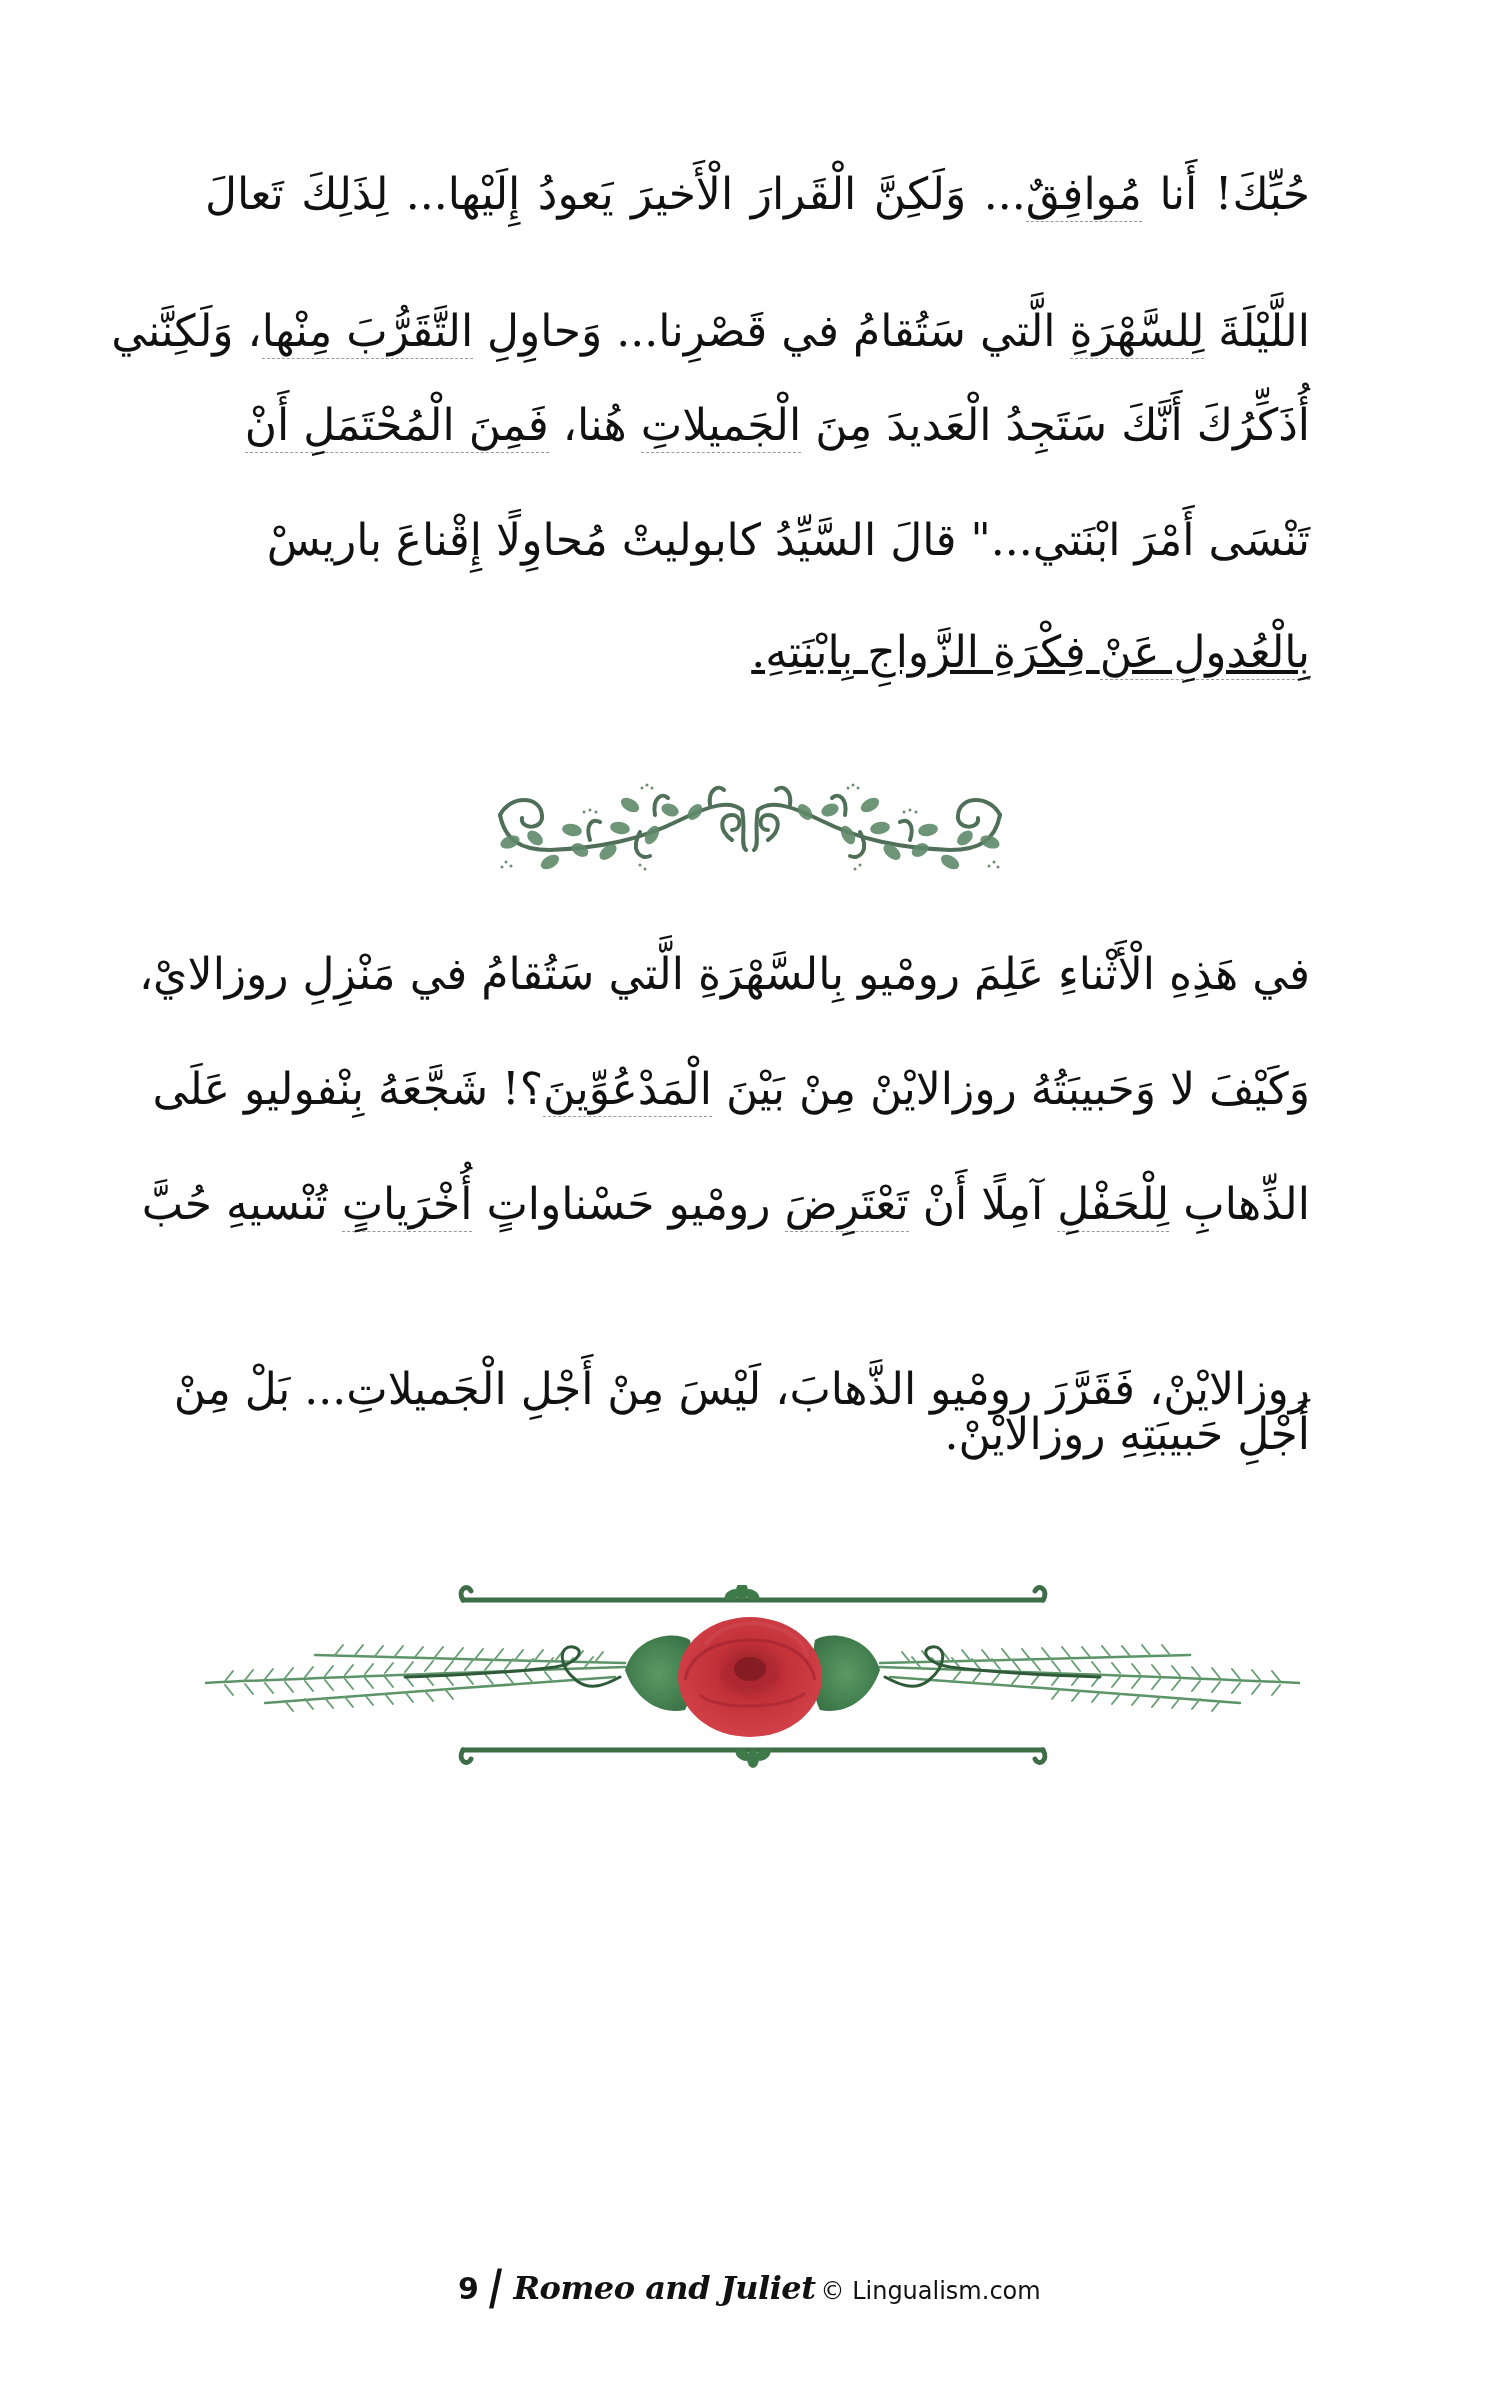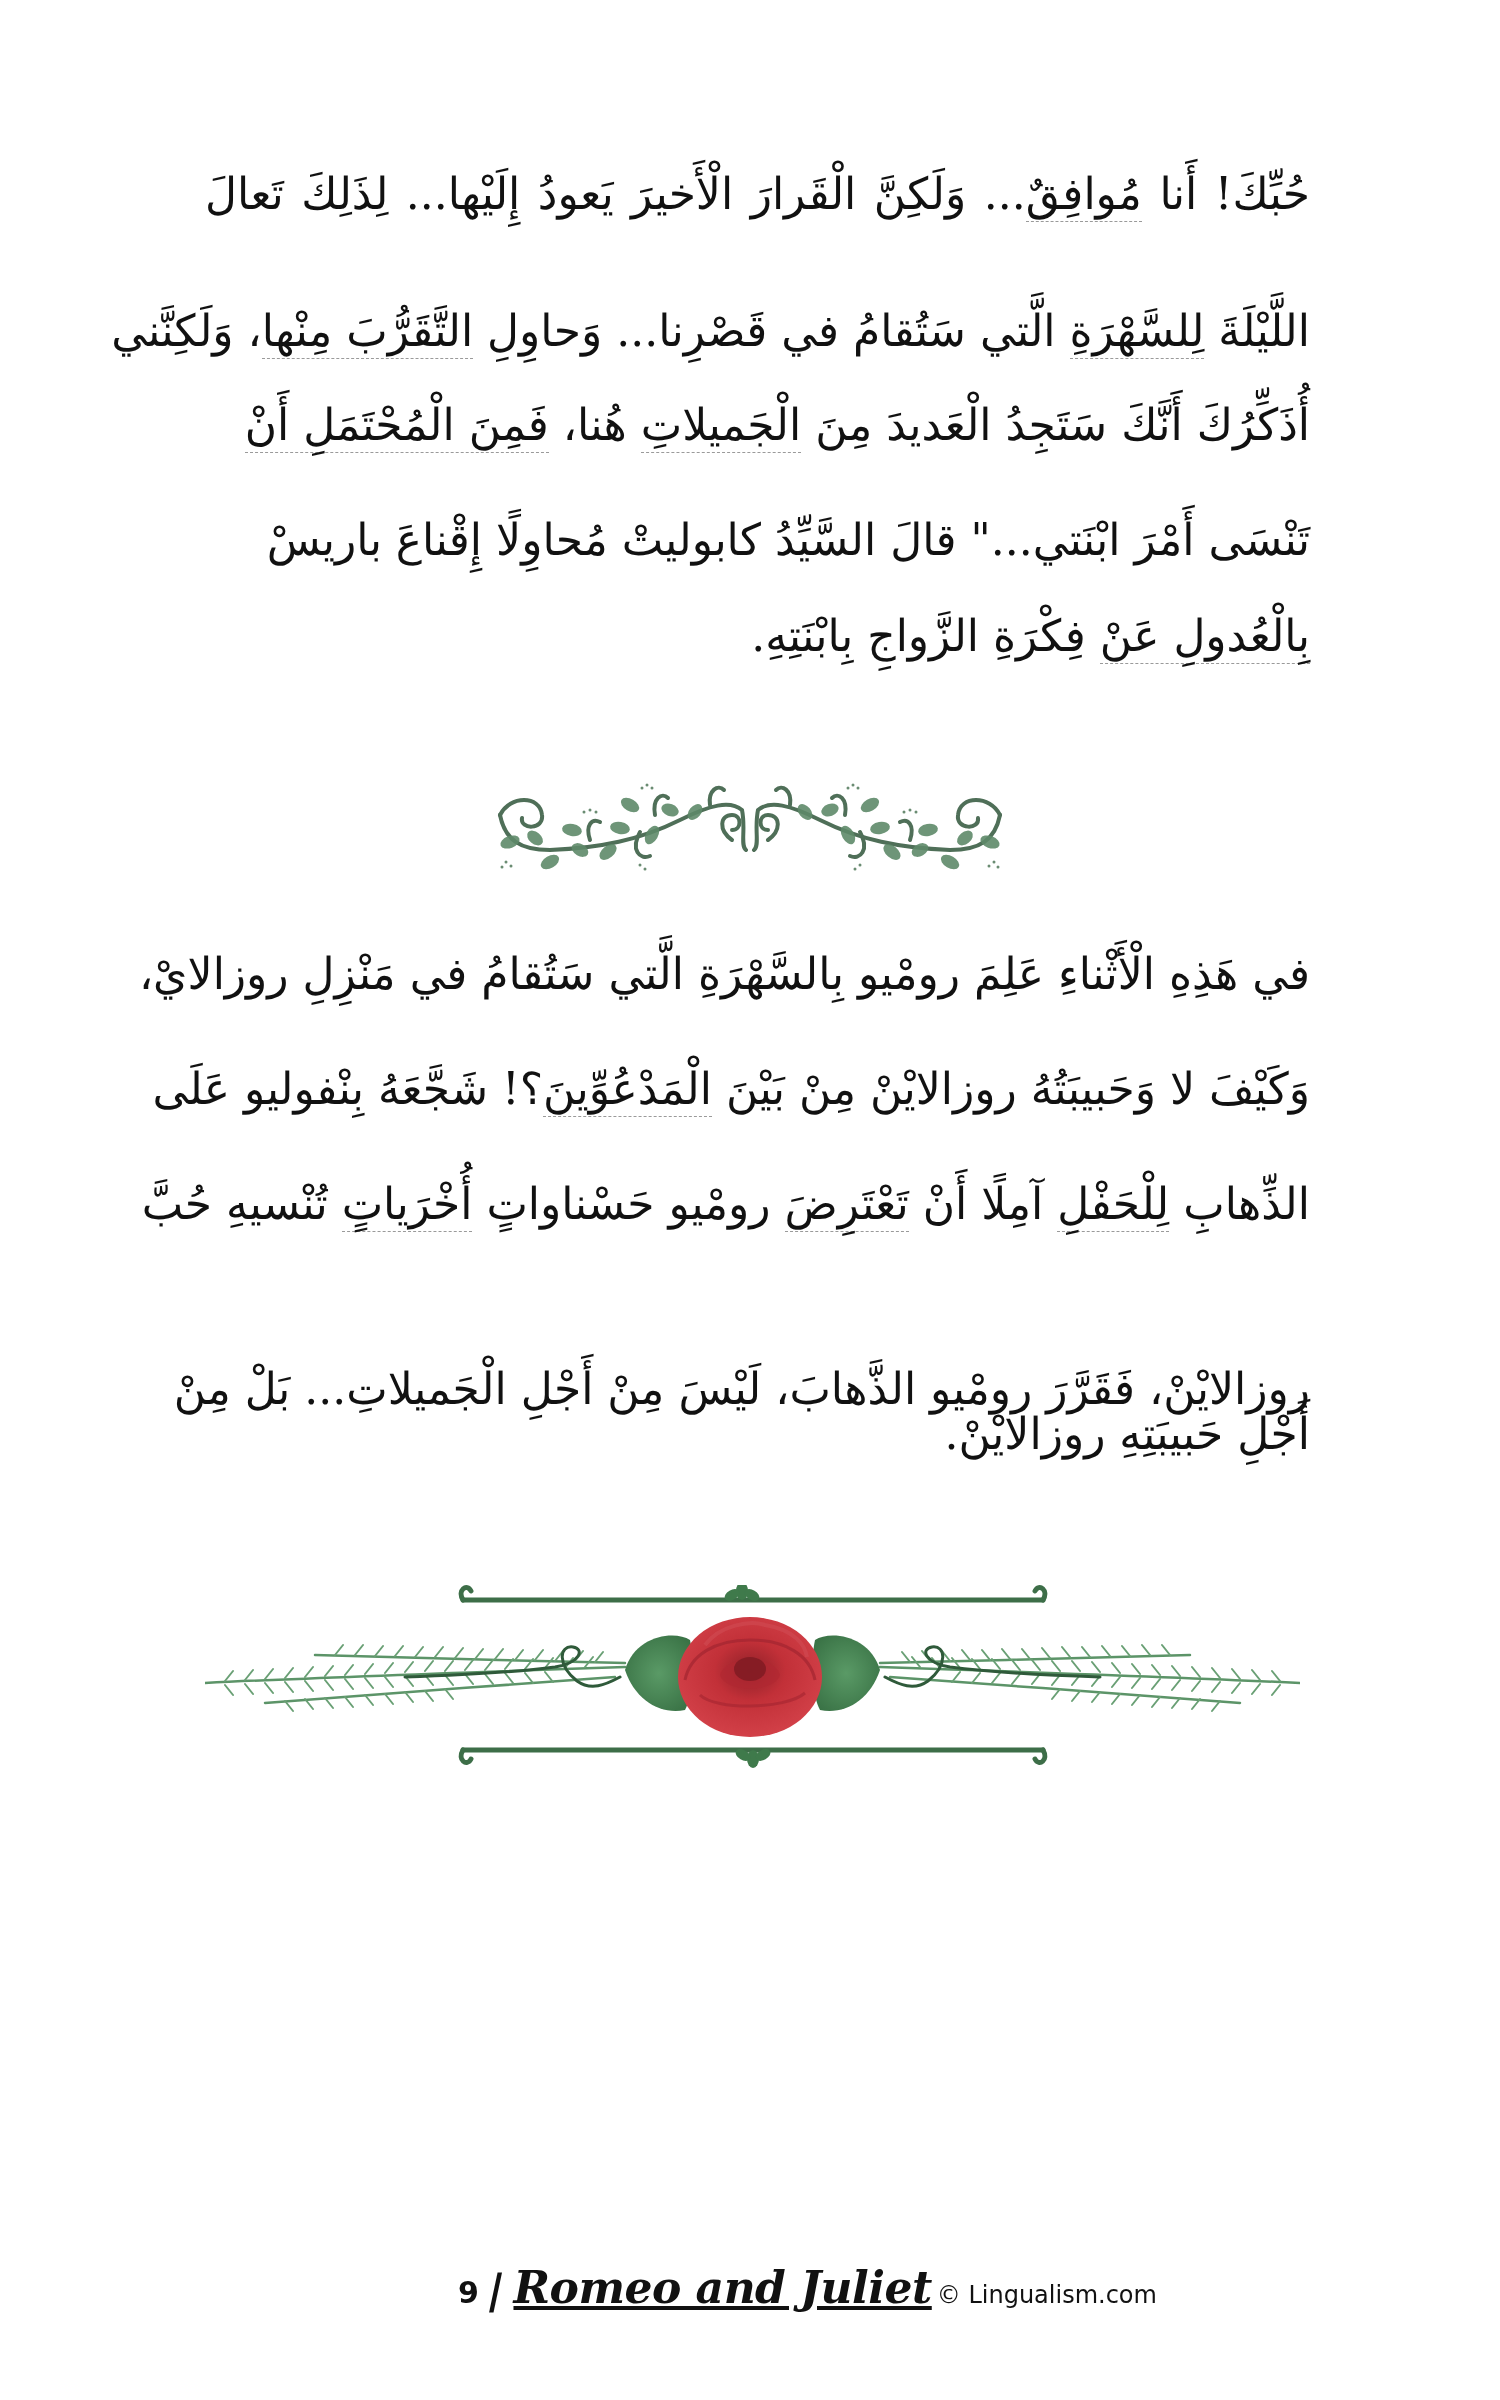--- a/index.html
+++ b/index.html
@@ -36,34 +36,34 @@
       top: 2262px;
       height: 44px;
       display: flex;
       align-items: baseline;
       gap: 0;
       white-space: nowrap;
       color: #111;
     }
     .footer .page-num { font-family: "DejaVu Sans", sans-serif; font-weight: bold; font-size: 30px; }
     .footer .sep { font-family: "DejaVu Sans", sans-serif; font-weight: bold; font-size: 40px; margin: 0 10px; transform: skewX(-12deg); display: inline-block; }
-    .footer .book-title { font-family: "DejaVu Serif", serif; font-style: italic; font-weight: bold; font-size: 44px; letter-spacing: -0.5px; text-decoration: underline; }
+    .footer .book-title { font-family: "DejaVu Serif", serif; font-style: italic; font-weight: bold; font-size: 32px; letter-spacing: -0.5px; }
     .footer .copyright { font-family: "DejaVu Sans", sans-serif; font-size: 24px; margin-left: 5px; }
   </style>
 </head>
 <body>
 
 <div class="page">
 
   <div class="para" style="top:0;">
     <div class="line full" style="top:172px;"><span>حُبِّكَ! أَنا </span><span class="u">مُوافِقٌ</span><span>... وَلَكِنَّ الْقَرارَ الْأَخيرَ يَعودُ إِلَيْها... لِذَلِكَ تَعالَ</span></div>
     <div class="line full" style="top:288px;margin-top:21px;"><span>اللَّيْلَةَ </span><span class="u">لِلسَّهْرَةِ</span><span> الَّتي سَتُقامُ في قَصْرِنا... وَحاوِلِ </span><span class="u">التَّقَرُّبَ مِنْها</span><span>، وَلَكِنَّني</span></div>
     <div class="line" style="top:403px; left:55px;"><span>أُذَكِّرُكَ أَنَّكَ سَتَجِدُ الْعَديدَ مِنَ </span><span class="u">الْجَميلاتِ</span><span> هُنا، </span><span class="u">فَمِنَ الْمُحْتَمَلِ أَنْ</span></div>
     <div class="line" style="top:518px;"><span>تَنْسَى أَمْرَ ابْنَتي..." قالَ السَّيِّدُ كابوليتْ مُحاوِلًا إِقْناعَ باريسْ</span></div>
-    <div class="line" style="top:614px;"><span class="u">بِالْعُدولِ عَنْ</span><span> فِكْرَةِ الزَّواجِ بِابْنَتِهِ.</span></div>
+    <div class="line" style="top:630px;text-decoration:underline;"><span class="u">بِالْعُدولِ عَنْ</span><span> فِكْرَةِ الزَّواجِ بِابْنَتِهِ.</span></div>
   </div>
 
   <svg class="ornament vine" viewBox="0 0 540 110" xmlns="http://www.w3.org/2000/svg">
     <g fill="none" stroke="#4f6f58" stroke-width="4" stroke-linecap="round">
       <path d="M20 45 C 30 25, 60 25, 62 45 C 64 60, 40 60, 42 48"></path>
       <path d="M20 45 C 25 70, 40 80, 70 80 C 120 78, 160 70, 200 50 C 230 35, 250 30, 262 40 C 266 60, 260 75, 266 80"></path>
       <path d="M520 45 C 510 25, 480 25, 478 45 C 476 60, 500 60, 498 48"></path>
       <path d="M520 45 C 515 70, 500 80, 470 80 C 420 78, 380 70, 340 50 C 310 35, 290 30, 278 40 C 274 60, 280 75, 274 80"></path>
       <path d="M252 70 C 238 60, 240 45, 252 45 C 262 45, 262 60, 252 60"></path>
       <path d="M288 70 C 302 60, 300 45, 288 45 C 278 45, 278 60, 288 60"></path>

